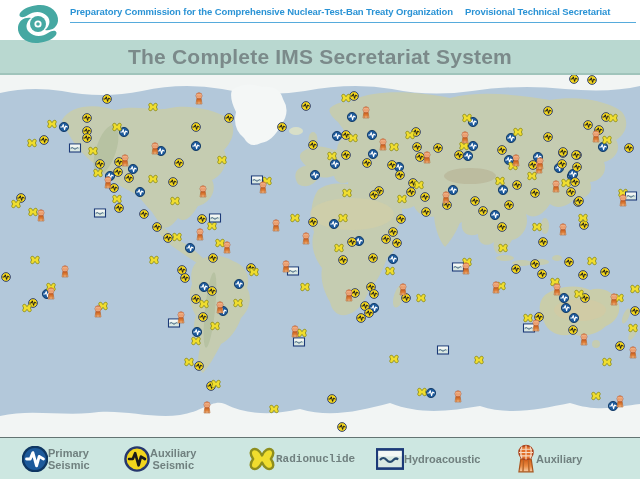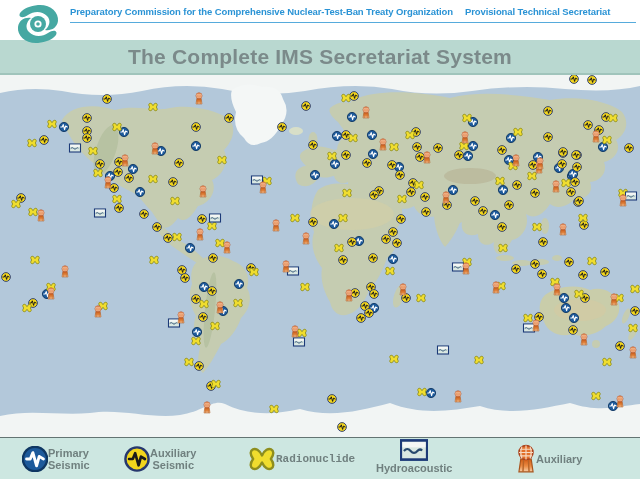--- a/index.html
+++ b/index.html
@@ -32,21 +32,21 @@
   #legend{
     position:absolute;left:0;top:437px;width:640px;height:42px;
     background:#cde7e1;border-top:1px solid #637472;
   }
   .legend-item{position:absolute;top:0;height:42px;display:flex;align-items:center;}
   .legend-icon{flex:0 0 auto;}
   .legend-label{
     font-size:11px;font-weight:bold;color:#70807f;line-height:12px;
   }
   #li-primary{left:22px;} #li-aux{left:124px;text-align:center;} #li-radio{left:248px;font-family:Liberation Mono, monospace;}
-  #li-hydro{left:376px;flex-direction:column;} #li-infra{left:516px;}
+  #li-hydro{left:376px;} #li-infra{left:516px;}
 </style>
 </head>
 <body>
 
 <div id="stage">
 
   <svg width="0" height="0" style="position:absolute" aria-hidden="true">
     <defs>
       <linearGradient id="infra-grad" x1="0" y1="0" x2="0" y2="1">
         <stop offset="0" stop-color="#d25a14"></stop>

